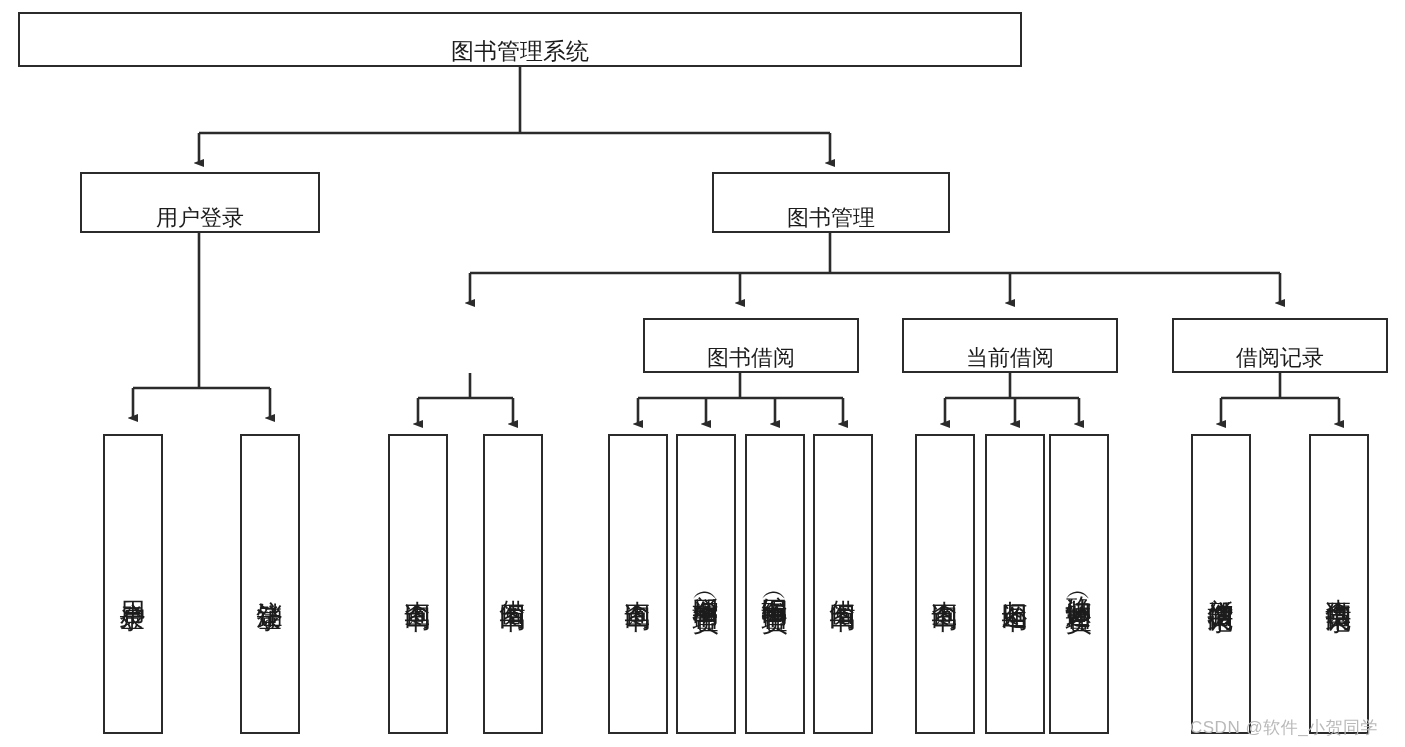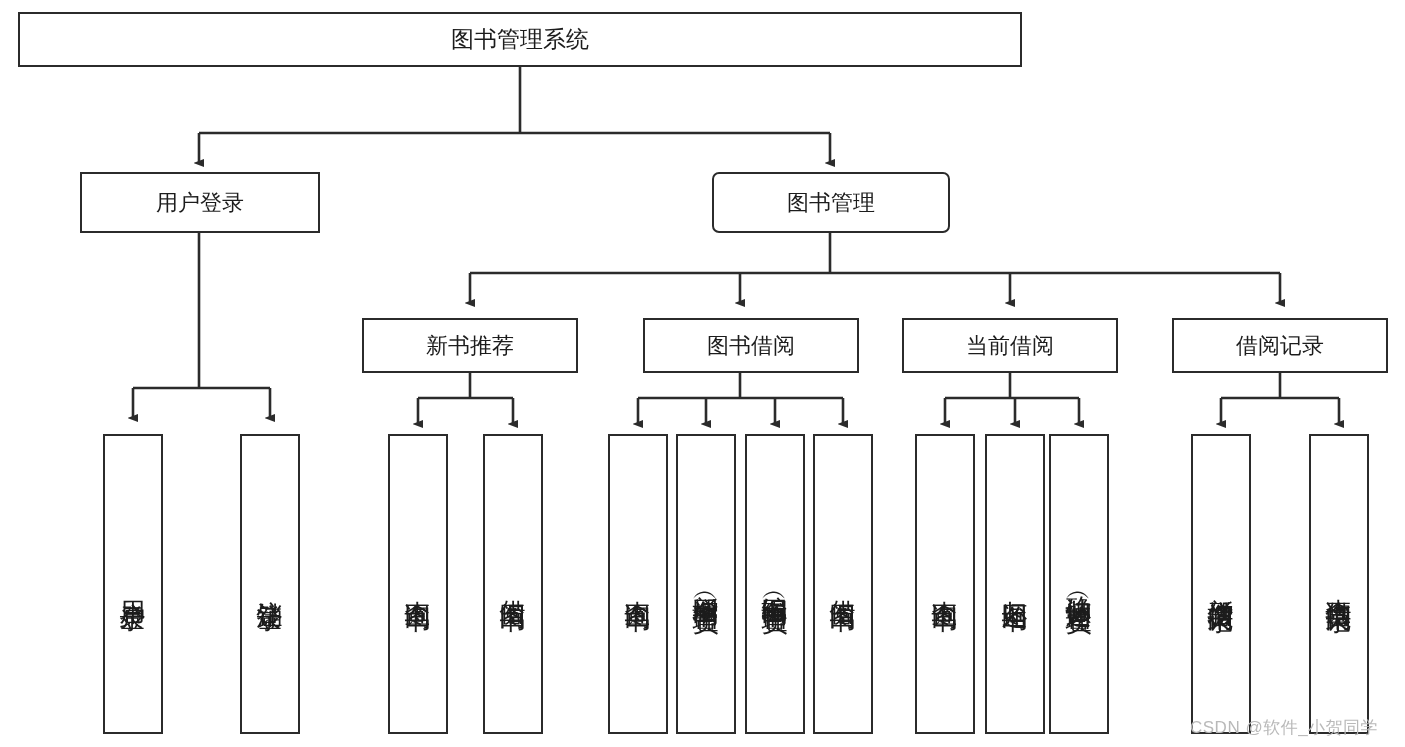--- a/index.html
+++ b/index.html
@@ -24,21 +24,21 @@
     width: 1405px;
     height: 747px;
     pointer-events: none;
   }
   .node {
     position: absolute;
     box-sizing: border-box;
     background: #ffffff;
     border: 2px solid #2b2b2b;
     display: flex;
-    align-items: center;
+    align-items: flex-end;
     justify-content: center;
     color: #1c1c1c;
   }
   .node .lbl {
     display: block;
     text-align: center;
     line-height: 1.18;
     white-space: nowrap;
   }
   
@@ -126,27 +126,24 @@
     </g>
   </svg>
 
   <div class="node h root" style="left:18px; top:12px; width:1004px; height:55px;">
     <span class="lbl">图书管理系统</span>
   </div>
 
   <div class="node h" style="left:80px; top:172px; width:240px; height:61px;">
     <span class="lbl">用户登录</span>
   </div>
-  <div class="node h" style="left:712px; top:172px; width:238px; height:61px;border-radius:7px;">
+  <div class="node h" style="left:712px; top:172px; width:238px; height:61px;">
     <span class="lbl">图书管理</span>
   </div>
 
-  <div class="node h" style="left:362px; top:318px; width:216px; height:55px;">
-    <span class="lbl">新书推荐</span>
-  </div>
   <div class="node h" style="left:632px; top:318px; width:216px; height:55px;margin-left:11px;">
     <span class="lbl">图书借阅</span>
   </div>
   <div class="node h" style="left:1172px; top:318px; width:216px; height:55px;">
     <span class="lbl">借阅记录</span>
   </div>
   <div class="node h" style="left:902px; top:318px; width:216px; height:55px;">
     <span class="lbl">当前借阅</span>
   </div>
 

